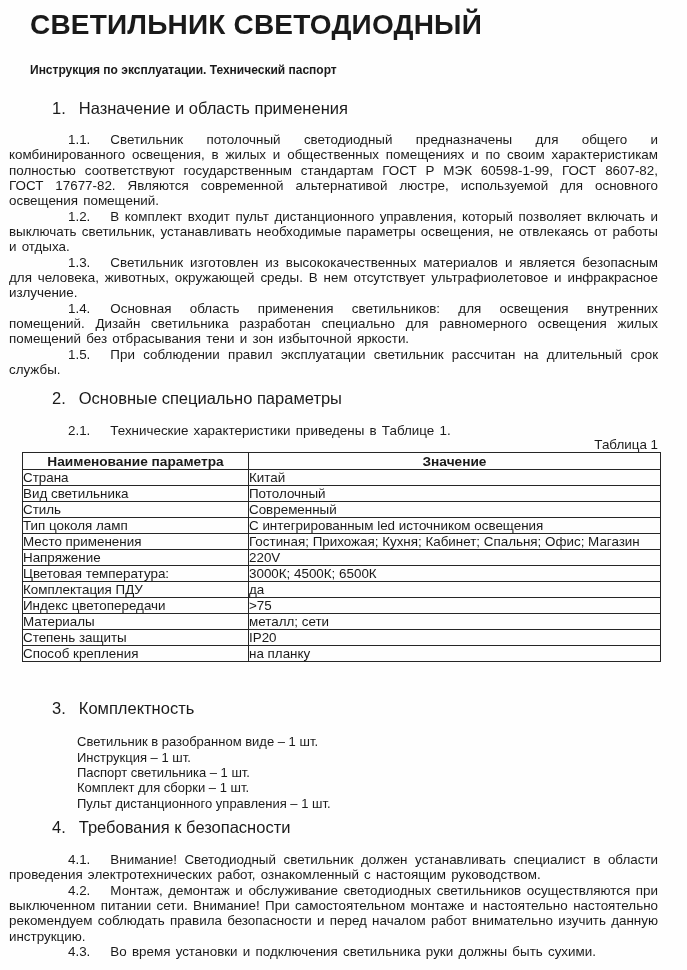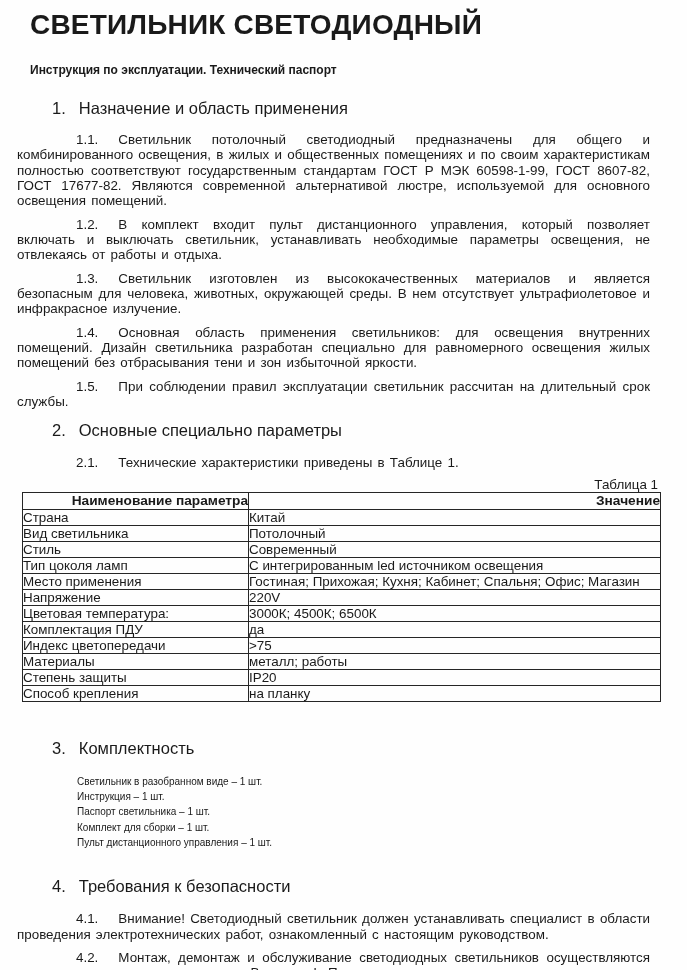--- a/index.html
+++ b/index.html
@@ -33,27 +33,27 @@
     margin: 0;
     font-size: 16.5px;
     line-height: 18px;
     font-weight: 400;
     padding-left: 43px;
   }
   .sec-heading .snum { margin-right: 13px; }
   .h1 { margin-top: 20px; }
   .h2 { margin-top: 11px; }
   .h3 { margin-top: 37px; }
-  .h4 { margin-top: 27px; }
+  .h4 { margin-top: 7px; }
   .paras { margin-top: 15px; }
   .paras-s1 { min-height: 246px; }
   .paras-s2 { margin-top: 16px; }
   .paras-s4 { margin-top: 16px; }
   p.para {
-    margin: 8px;
+    margin: 0;
     font-size: 13.4px;
     line-height: 15.35px;
     text-align: justify;
     text-indent: 59px;
     word-spacing: 1.5px;
   }
   p.para .pnum { margin-right: 20px; }
   .table-label {
     margin: 0;
     font-size: 13.4px;
@@ -71,29 +71,29 @@
   table.params th, table.params td {
     border: 1px solid #262626;
     padding: 0;
     overflow: hidden;
     white-space: nowrap;
   }
   table.params th {
     height: 16px;
     font-size: 13.7px;
     font-weight: 700;
-    text-align: right;
+    text-align: center;
   }
   table.params td { height: 15px; line-height: 15px; }
   td.c-name { padding-left: 12px; }
   td.c-value { padding-left: 8px; }
   .kit-list {
     margin-top: 17px;
     padding-left: 68px;
-    font-size: 10px;
+    font-size: 13px;
     line-height: 15.3px;
   }
 </style>
 </head>
 <body>
 
 <div class="page">
 
   <div class="doc-title">СВЕТИЛЬНИК СВЕТОДИОДНЫЙ</div>
   <div class="doc-subtitle">Инструкция по эксплуатации. Технический паспорт</div>
@@ -156,21 +156,21 @@
       <tr>
           <td class="c-name">Комплектация ПДУ</td>
           <td class="c-value">да</td>
         </tr>
       <tr>
           <td class="c-name">Индекс цветопередачи</td>
           <td class="c-value">&gt;75</td>
         </tr>
       <tr>
           <td class="c-name">Материалы</td>
-          <td class="c-value">металл; работы</td>
+          <td class="c-value">металл; сети</td>
         </tr>
       <tr>
           <td class="c-name">Степень защиты</td>
           <td class="c-value">IP20</td>
         </tr>
       <tr>
           <td class="c-name">Способ крепления</td>
           <td class="c-value">на планку</td>
         </tr>
     </tbody>
@@ -181,17 +181,17 @@
     <div>Светильник в разобранном виде – 1 шт.</div>
     <div>Инструкция – 1 шт.</div>
     <div>Паспорт светильника – 1 шт.</div>
     <div>Комплект для сборки – 1 шт.</div>
     <div>Пульт дистанционного управления – 1 шт.</div>
   </div>
 
   <h2 class="sec-heading h4"><span class="snum">4.</span><span>Требования к безопасности</span></h2>
   <div class="paras paras-s4">
     <p class="para"><span class="pnum">4.1.</span><span>Внимание! Светодиодный светильник должен устанавливать специалист в области проведения электротехнических работ, ознакомленный с настоящим руководством.</span></p>
-    <p class="para"><span class="pnum">4.2.</span><span>Монтаж, демонтаж и обслуживание светодиодных светильников осуществляются при выключенном питании сети. Внимание! При самостоятельном монтаже и подключении настоятельно руководством соблюдать правила безопасности и перед началом работ внимательно изучить данную инструкцию.</span></p>
+    <p class="para"><span class="pnum">4.2.</span><span>Монтаж, демонтаж и обслуживание светодиодных светильников осуществляются при выключенном питании сети. Внимание! При самостоятельном монтаже и настоятельно настоятельно рекомендуем соблюдать правила безопасности и перед началом работ внимательно изучить данную инструкцию.</span></p>
     <p class="para"><span class="pnum">4.3.</span><span>Во время установки и подключения светильника руки должны быть сухими.</span></p>
   </div>
 
 </div>
 
 </body></html>

